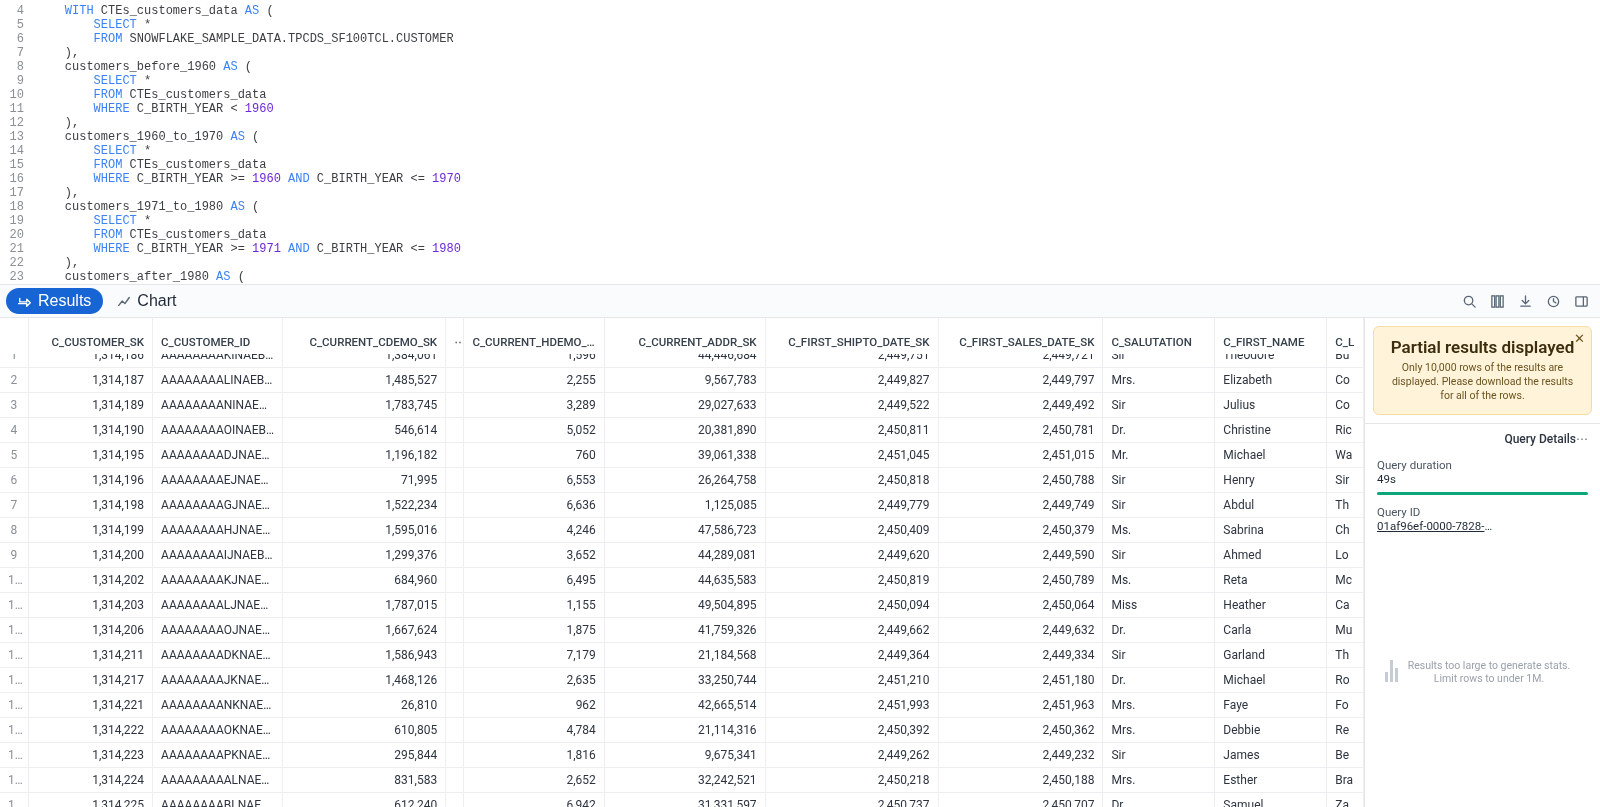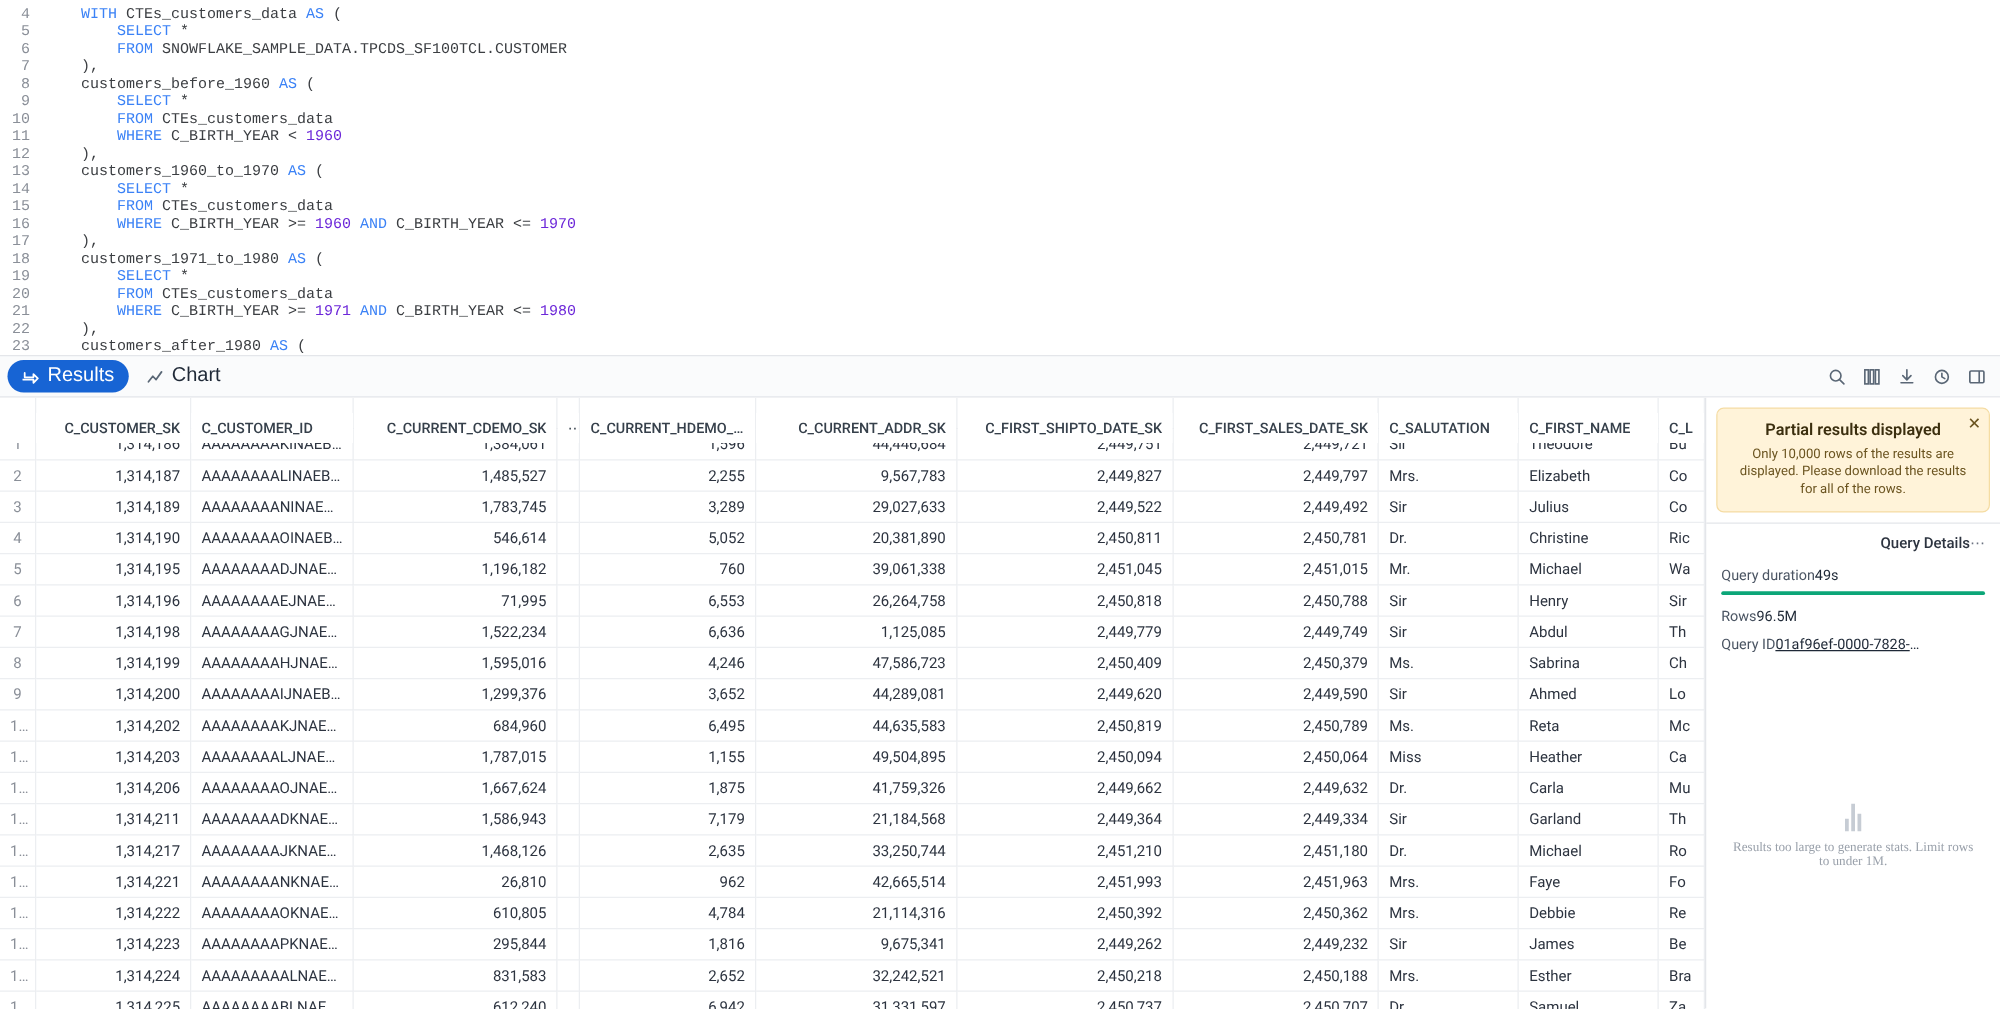--- a/index.html
+++ b/index.html
@@ -33,30 +33,30 @@
   .grid tbody td { color:#2d3440; }
   .grid .rownum { width:28px; text-align:center; color:#8a8f98; background:#fff; font-variant-numeric: tabular-nums;}
   .grid thead .rownum { background:#fff;}
   .num-col { text-align: right; font-variant-numeric: tabular-nums;}
   .txt-col { text-align: left; }
   .dots-col { width:18px; text-align:center; color:#8a8f98;}
 
   
   .side { width:236px; border-left:1px solid #e4e6ea; background:#fff; display:flex; flex-direction:column; font-size:12px;}
   .banner { background:#fff3d9; border:1px solid #f5dca3; margin:8px; border-radius:6px; padding:10px 12px; position:relative; color:#5b4410;}
-  .banner h4{ font-size:13px; font-weight:600; text-align:center; margin-bottom:4px; color:#3b2e0e;}
+  .banner h4{ font-size:17px; font-weight:600; text-align:center; margin-bottom:4px; color:#3b2e0e;}
   .banner p{ font-size:10.5px; text-align:center; line-height:1.35; color:#6b5420;}
   .banner .close{ position:absolute; top:4px; right:6px; font-size:13px; color:#6b5420; cursor:pointer;}
   .qd { border-top:1px solid #e4e6ea; }
   .qd-head{ display:flex; align-items:center; justify-content:flex-end; padding:8px 12px; font-weight:500; color:#2d3440;}
-  .qd-row{ display:flex; padding:4px 12px; color:#4b5563; font-size:11.5px;}
+  .qd-row{ display:flex; justify-content:space-between; padding:4px 12px; color:#4b5563; font-size:11.5px;flex-direction:column;}
   .qd-row .val{ color:#1f2937;}
   .qd-bar{ height:3px; margin:2px 12px 6px; background:#0ca678; border-radius:2px;}
   .qd-id .val{ text-decoration: underline; max-width:120px; overflow:hidden; text-overflow:ellipsis; white-space:nowrap; display:inline-block;}
-  .qd-chart { flex:1; display:flex; flex-direction:column; align-items:center; justify-content:center; color:#9aa1ab; font-size:10.5px; text-align:center; padding: 0 20px; font-family: Liberation Serif, serif;}
+  .qd-chart { flex:1; display:flex; flex-direction:row; align-items:center; justify-content:center; color:#9aa1ab; font-size:10.5px; text-align:center; padding: 0 20px;}
   .qd-chart .bars{ height:28px; display:flex; align-items:flex-end; gap:2px; margin-bottom:8px;}
   .qd-chart .bars span{ width:3px; background:#c6ccd4; display:inline-block;}
 </style>
 </head>
 <body>
 
 <div class="app">
 
   <div class="editor" id="editor">
       <div class="code-line"><span class="gutter">4</span><span class="code">    <span class="kw">WITH</span><span class="id"> CTEs_customers_data </span><span class="kw">AS</span><span class="id"> (</span></span></div>
@@ -440,24 +440,20 @@
       <div class="qd">
         <div class="qd-head">
           <span>Query Details</span>
           <span style="cursor:pointer;color:#6b7280;">⋯</span>
         </div>
         <div class="qd-row">
           <span>Query duration</span>
           <span class="val">49s</span>
         </div>
         <div class="qd-bar"></div>
-        <div class="qd-row">
-          <span>Rows</span>
-          <span class="val">96.5M</span>
-        </div>
         <div class="qd-row qd-id">
           <span>Query ID</span>
           <span class="val">01af96ef-0000-7828-0…</span>
         </div>
       </div>
       <div class="qd-chart">
         <div class="bars">
           <span style="height:10px"></span>
             <span style="height:22px"></span>
             <span style="height:14px"></span>

